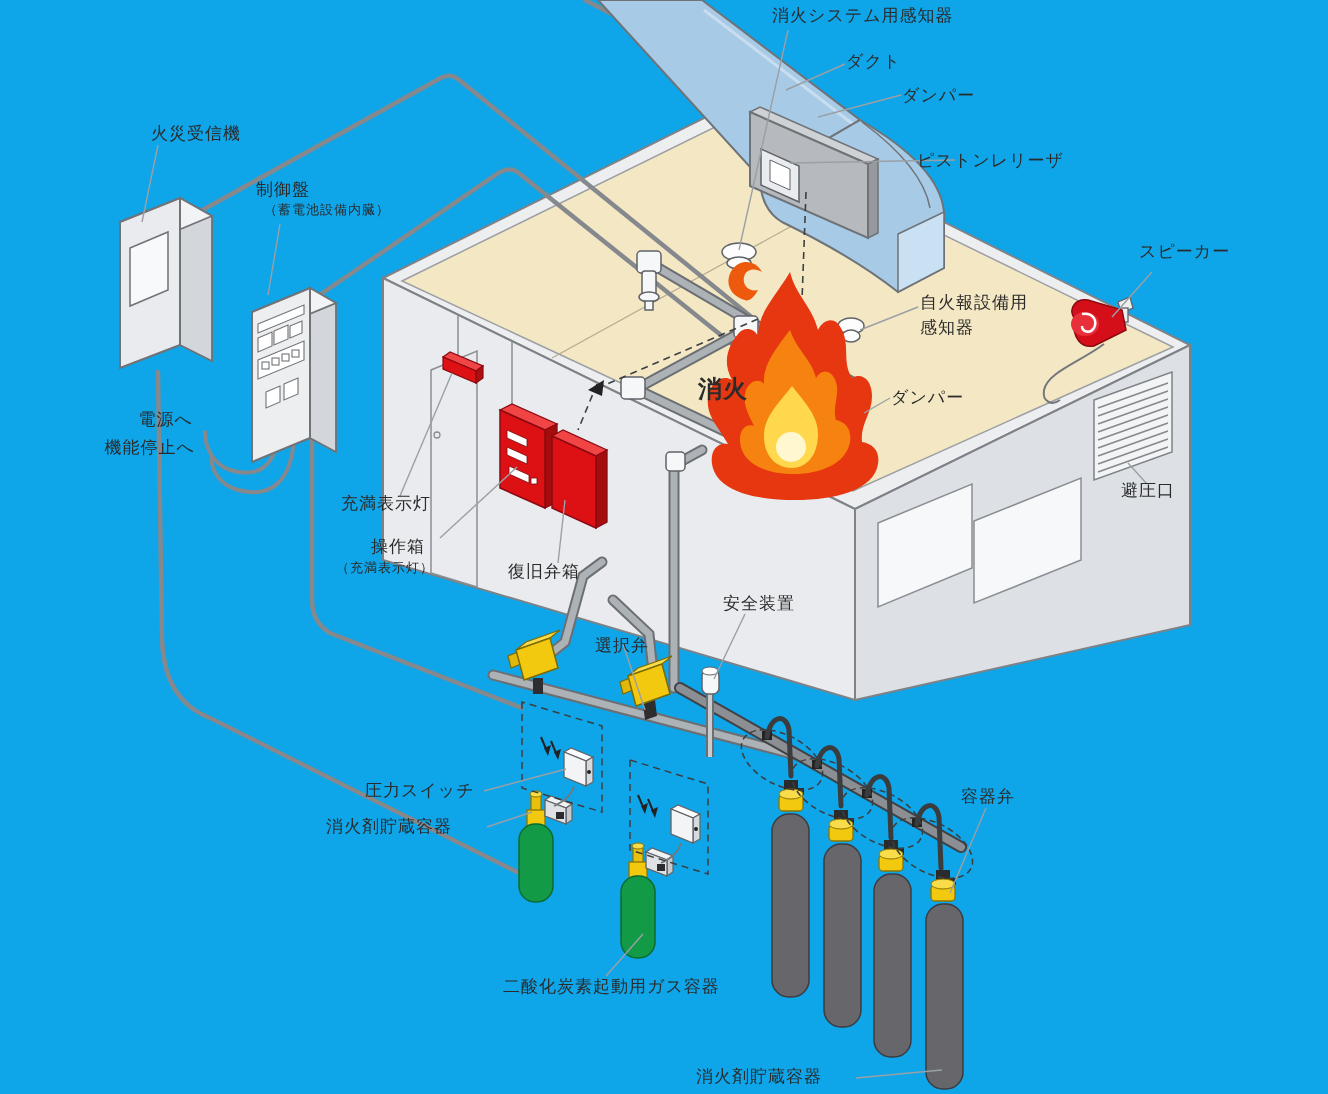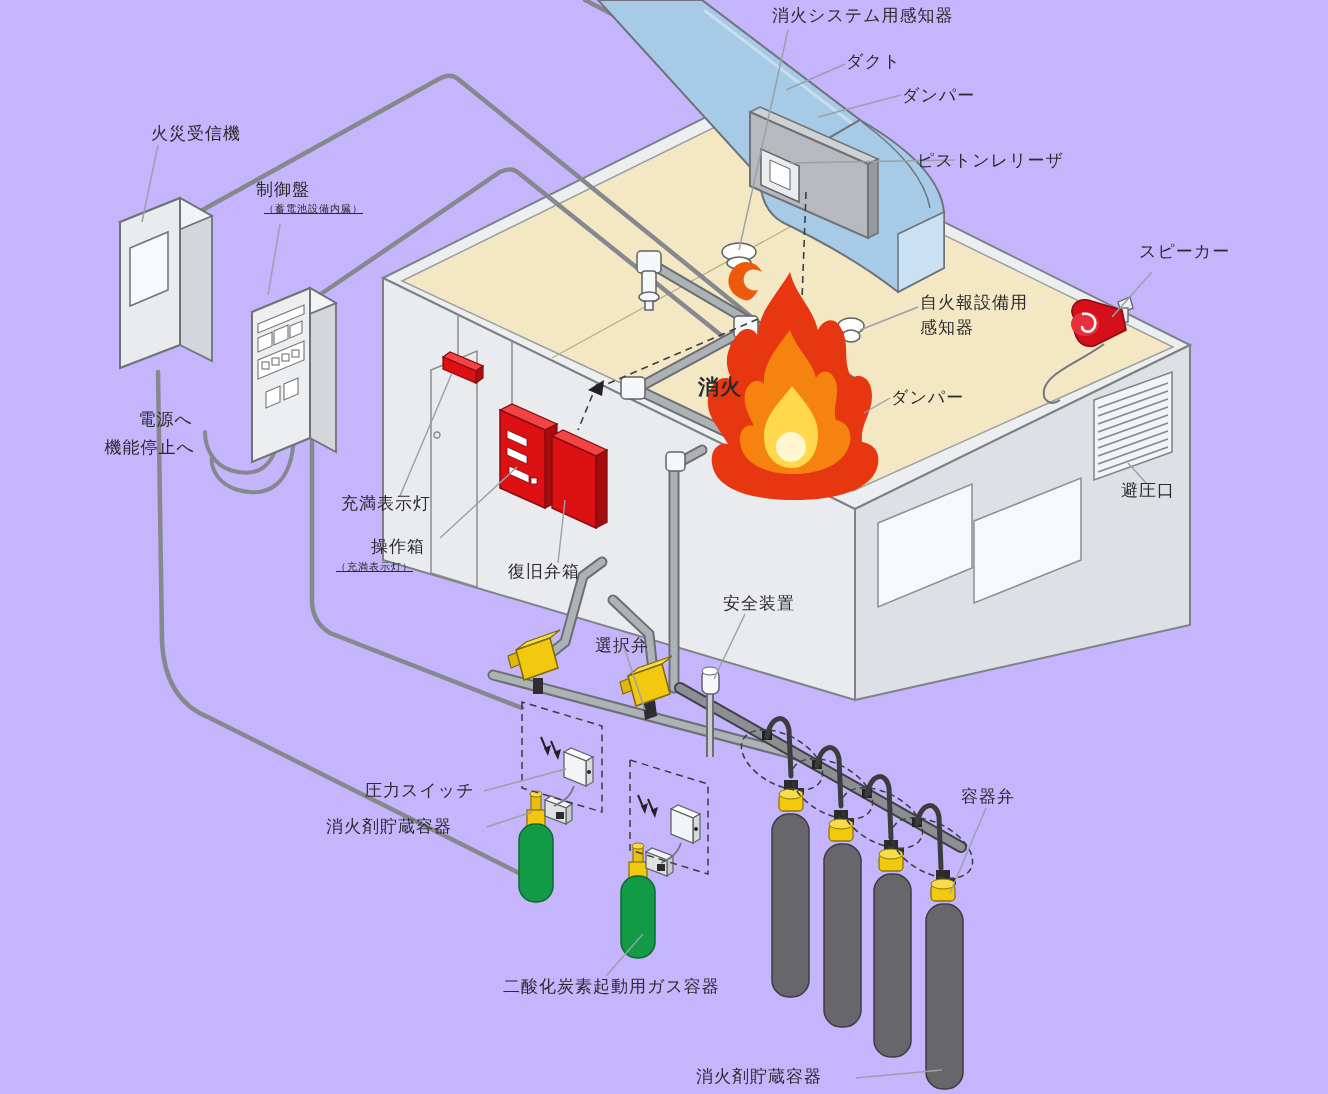--- a/index.html
+++ b/index.html
@@ -3,26 +3,26 @@
 <meta charset="utf-8">
 <style>
   :root{
     --c-ceiling:#f4e7c4; --c-wall_left:#e9ebee; --c-wall_right:#dde1e5;
     --c-duct:#a7cae6; --c-duct_face:#c9e1f2;
     --c-fire_outer:#e63711; --c-fire_mid:#f6820f; --c-fire_core:#ffd84e; --c-fire_center:#fff7d0;
     --c-equipment_red:#dd1014; --c-valve_yellow:#f2c90f; --c-cylinder_green:#129a47; --c-cylinder_gray:#67676b;
     --c-line:#74787c;
   }
   html,body{margin:0;padding:0;background:#fff;}
-  .stage{position:relative;width:1328px;height:1094px;background:#c4b5fd;overflow:hidden;
+  .stage{position:relative;width:1328px;height:1094px;background:#0ea5e9;overflow:hidden;
          font-family:"DejaVu Sans",sans-serif;}
   .stage svg{position:absolute;left:0;top:0;}
   .lbl{position:absolute;white-space:nowrap;color:#2b2b2b;font-size:17px;letter-spacing:1px;line-height:1.1;}
-  .lbl.small{font-size:10px;text-decoration:underline;}
-  .lbl.big{font-size:21px;font-weight:600;}
+  .lbl.small{font-size:13px;}
+  .lbl.big{font-size:24px;font-weight:600;}
   
   .ceiling{fill:var(--c-ceiling);} .wallL{fill:var(--c-wall_left);} .wallR{fill:var(--c-wall_right);}
   .duct{fill:var(--c-duct);} .ductface{fill:var(--c-duct_face);}
   .red{fill:var(--c-equipment_red);} .yellow{fill:var(--c-valve_yellow);}
   .green{fill:var(--c-cylinder_green);} .dgray{fill:var(--c-cylinder_gray);}
 </style>
 </head>
 <body>
 
 <div class="stage">

